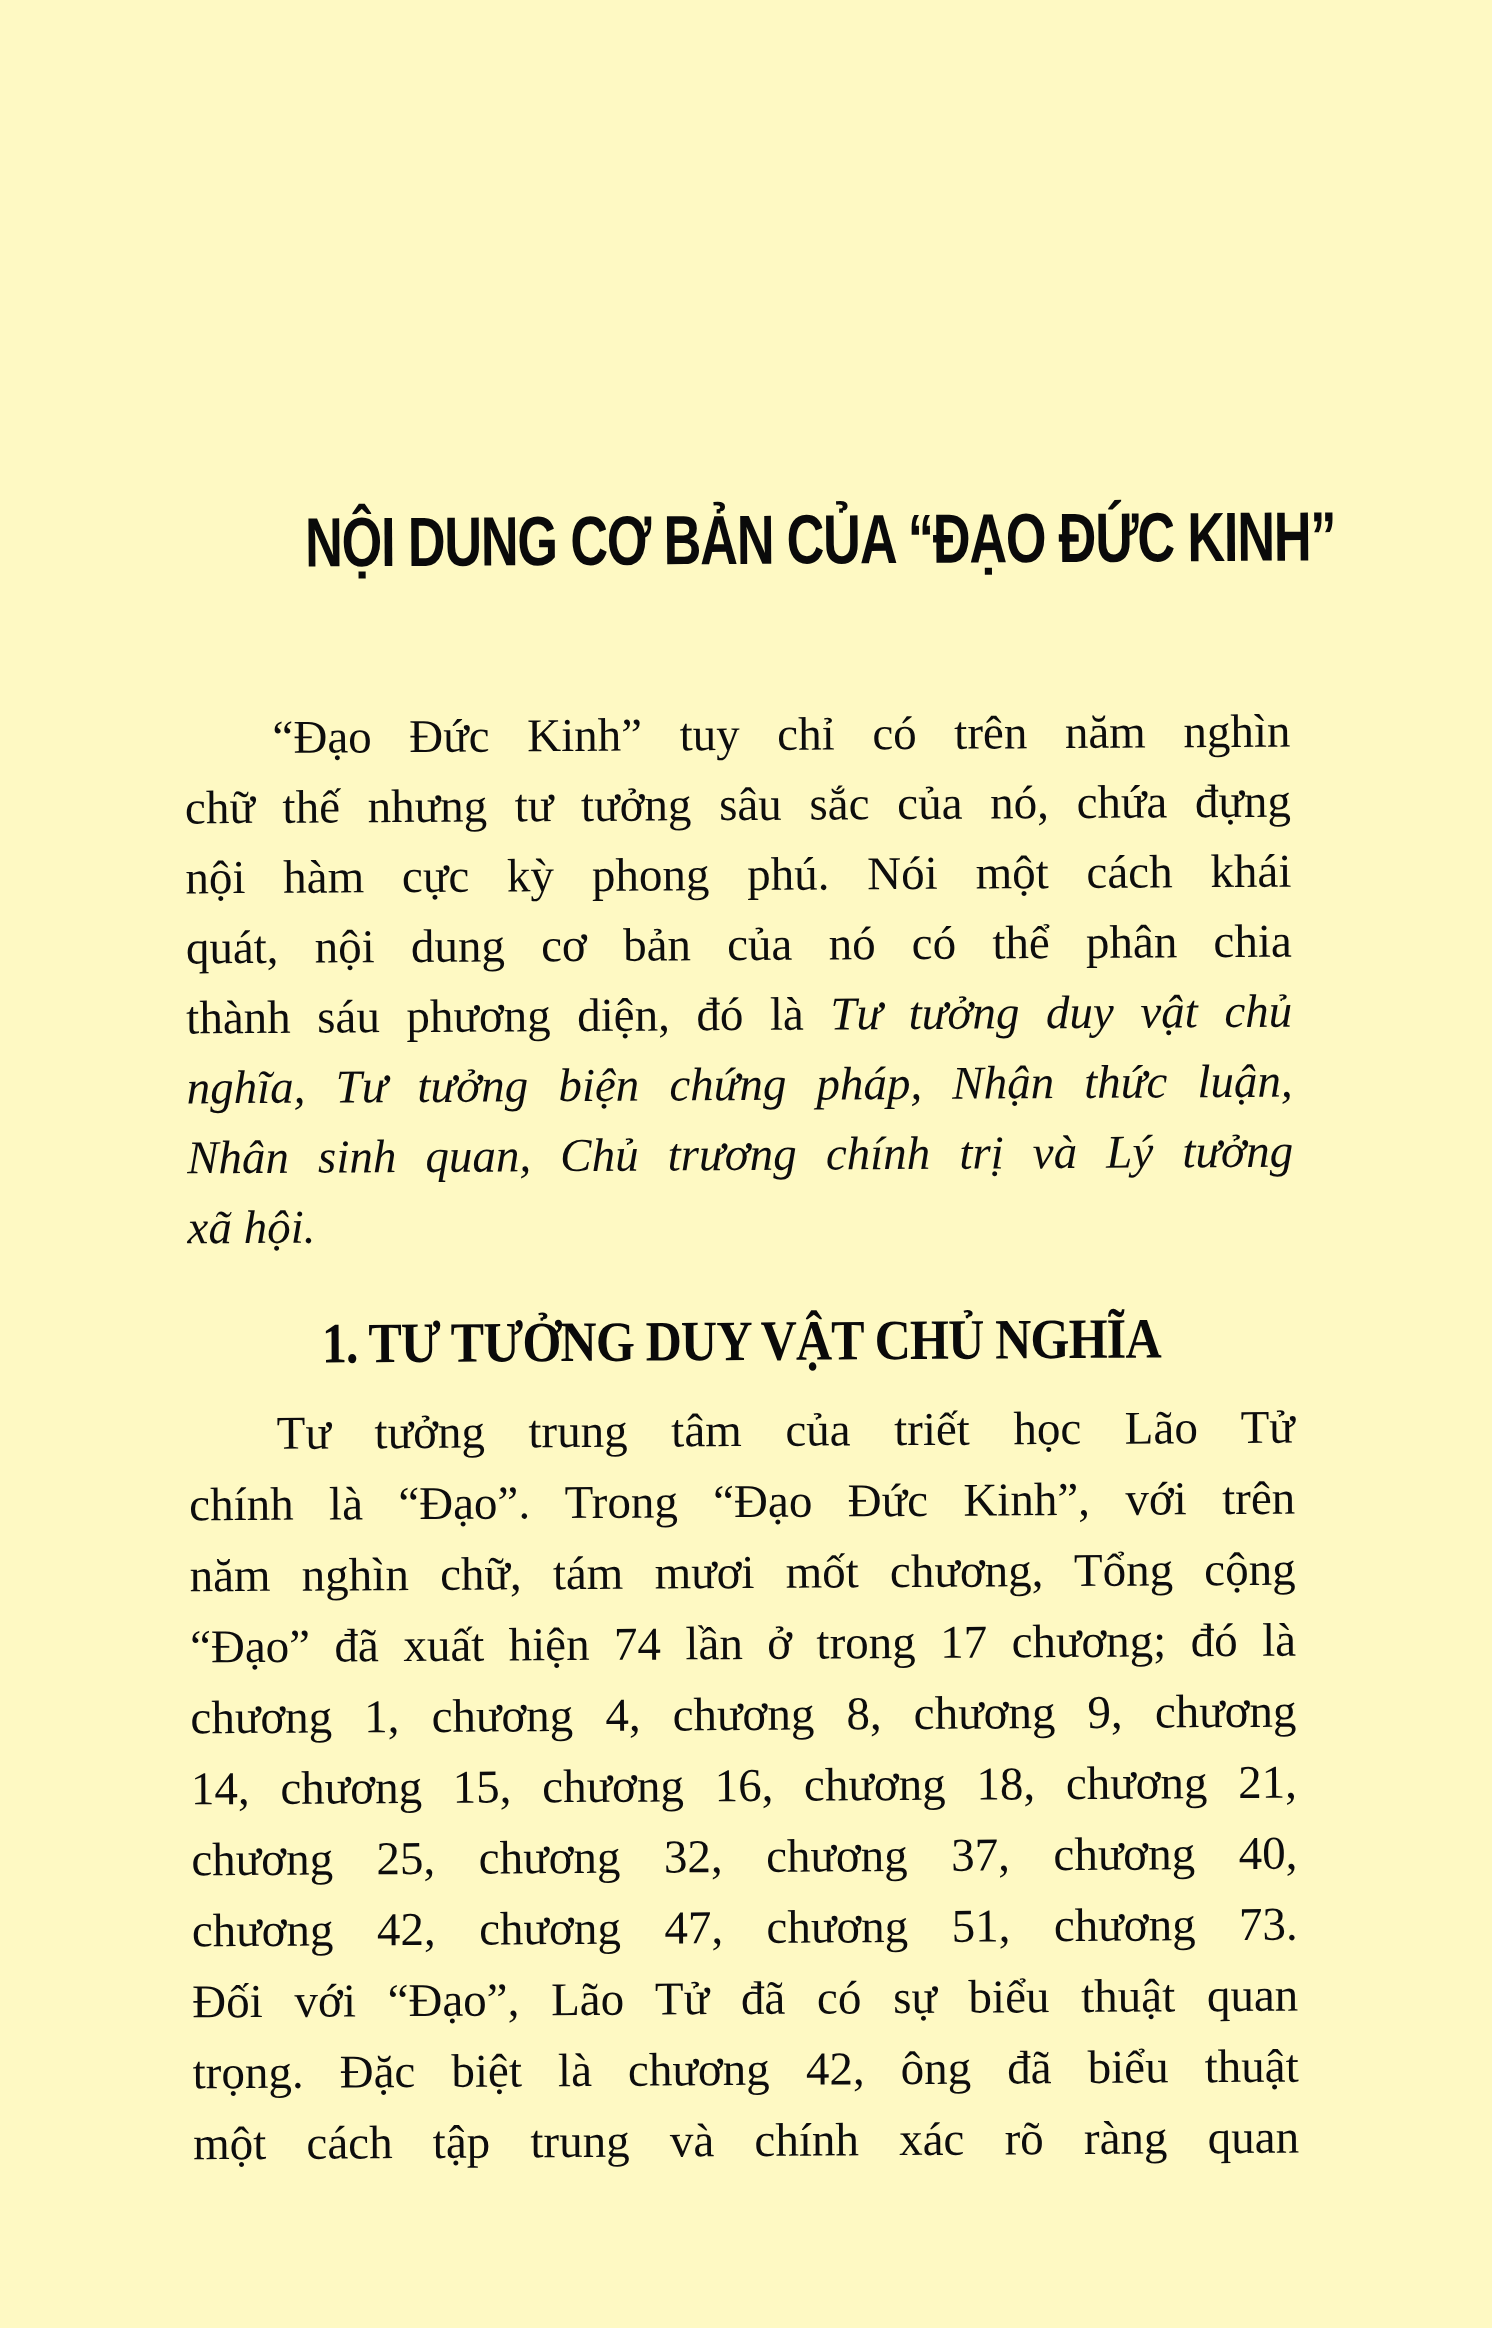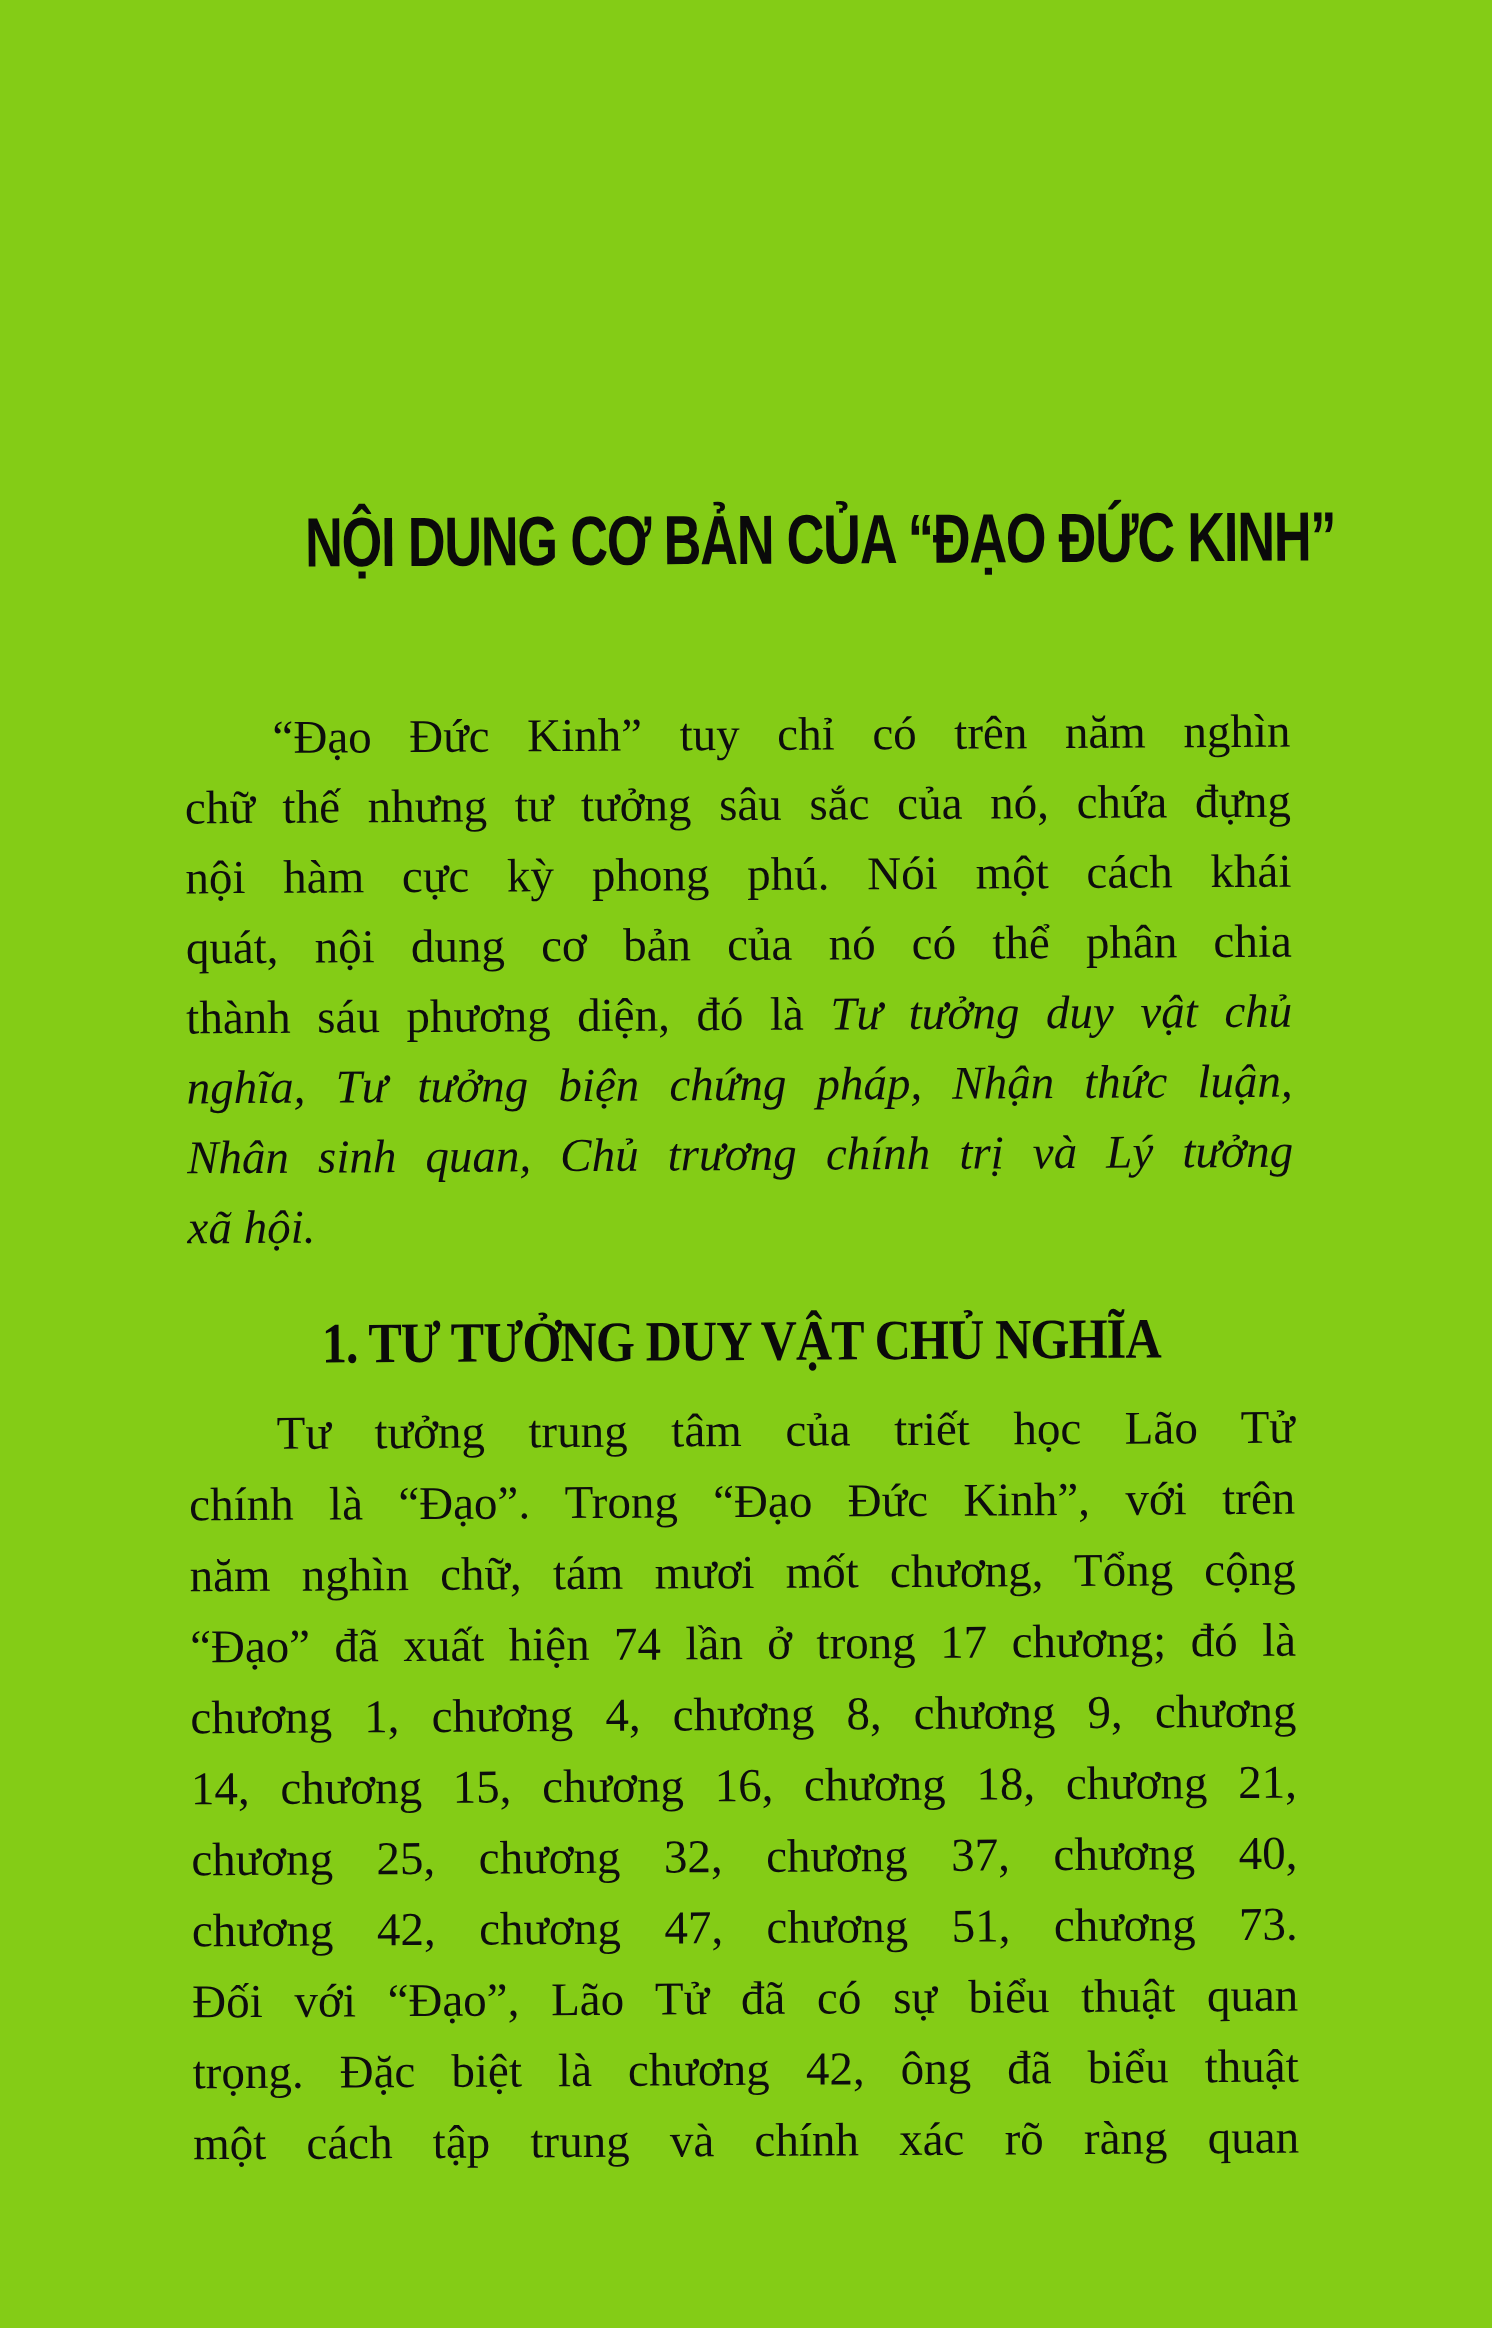--- a/index.html
+++ b/index.html
@@ -1,19 +1,19 @@
 <!DOCTYPE html>
 <html><head>
 <meta charset="utf-8">
 <style>
   * { margin:0; padding:0; box-sizing:border-box; }
   html,body { background:#ffffff; }
   .page {
     position:relative; width:1492px; height:2328px;
-    background:#84cc16; overflow:hidden;
+    background:#fef9c3; overflow:hidden;
     font-family:"Liberation Serif", serif; color:#0d0d0d;
   }
   .scan {
     position:absolute; left:186px; top:0; width:1106px;
     transform:rotate(-0.35deg); transform-origin:50% 45%;
   }
   .title {
     margin-top:503px;
     font-family:"Liberation Sans", sans-serif;
     font-weight:bold; font-size:67px; line-height:74px;

